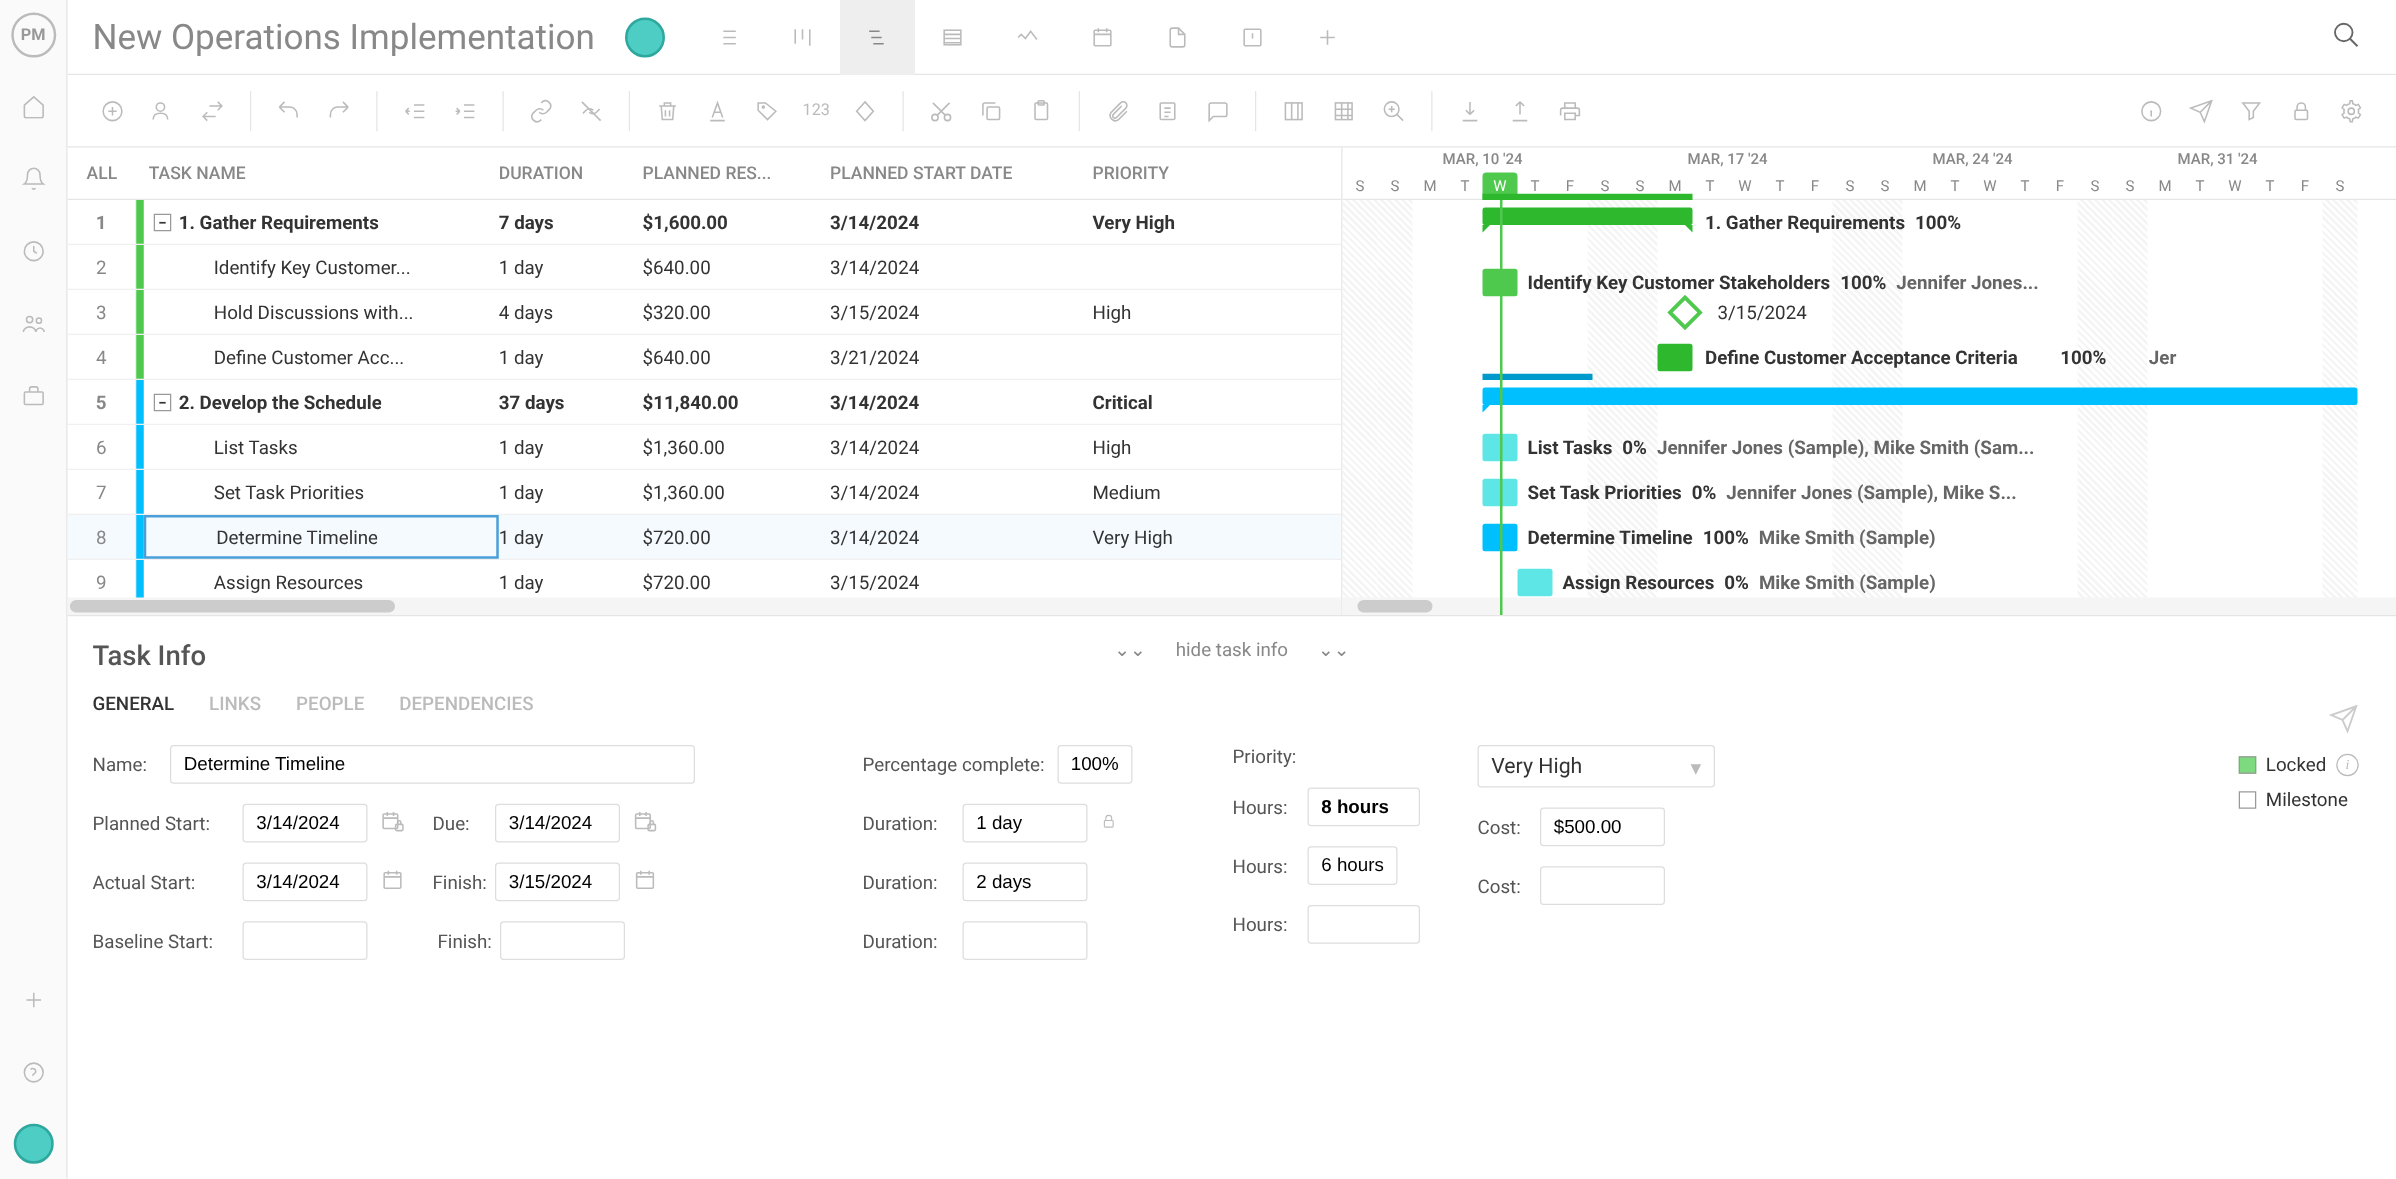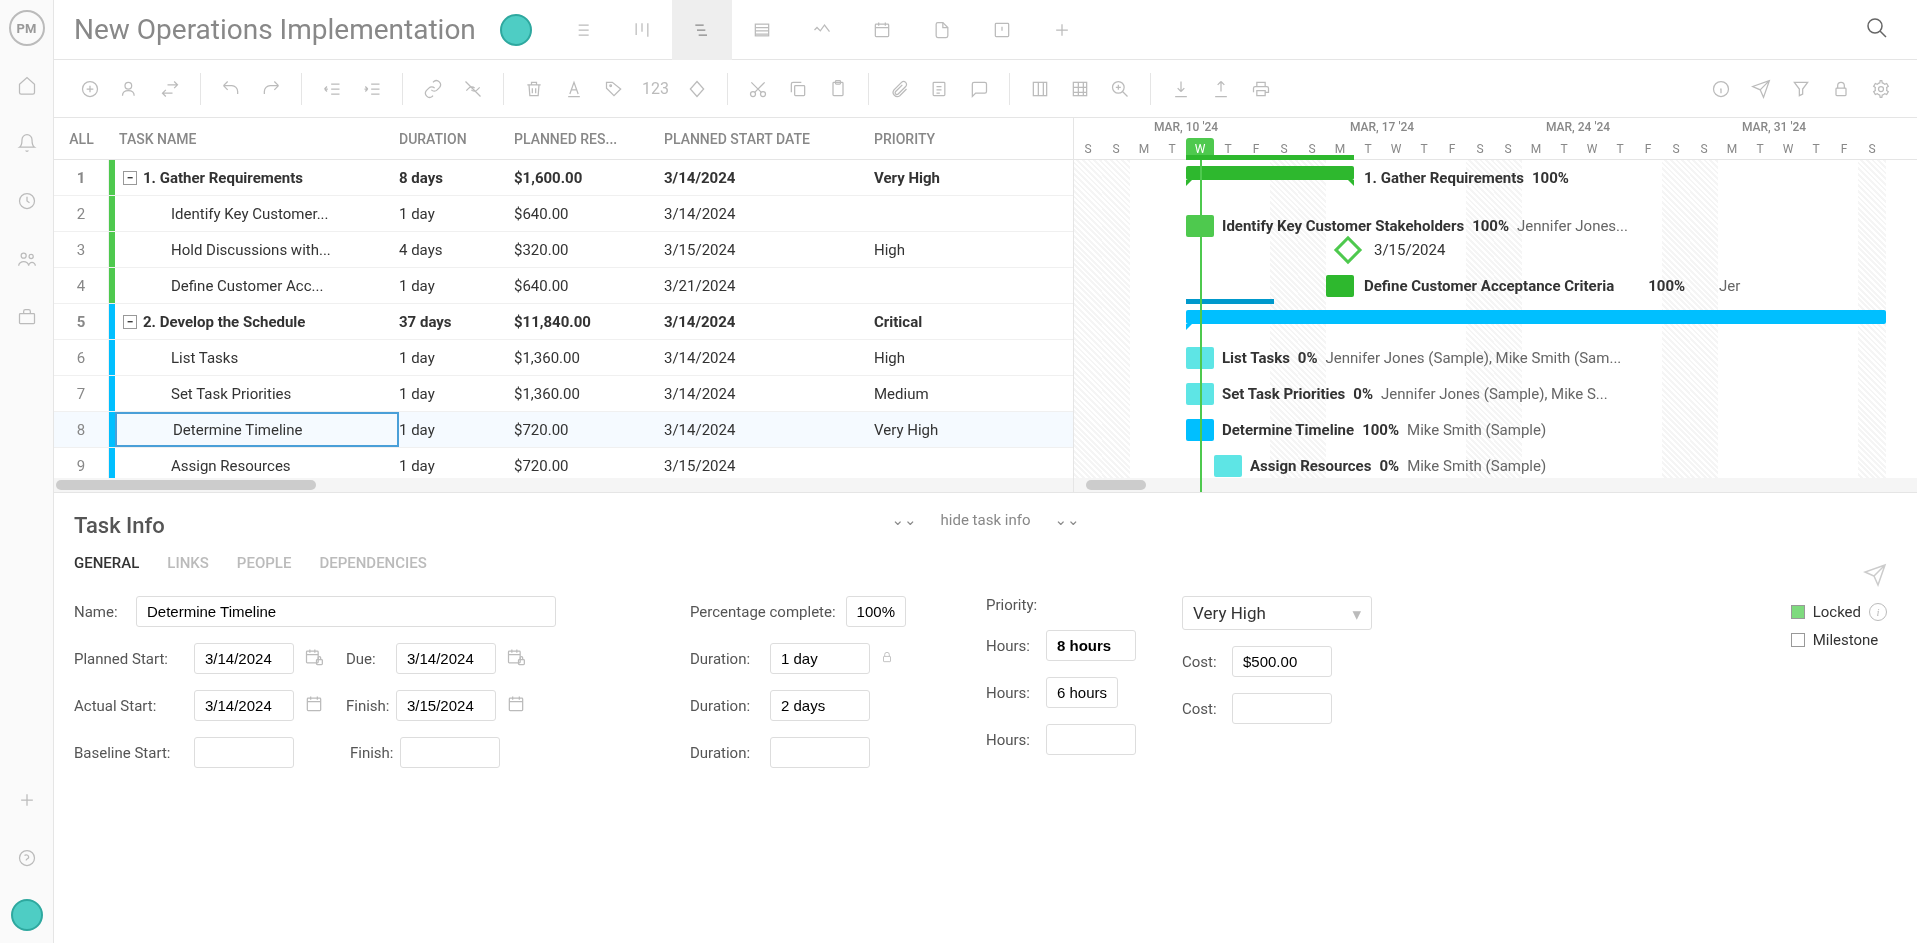--- a/index.html
+++ b/index.html
@@ -19,21 +19,21 @@
 .view-tabs { display: flex; margin-left: 20px; }
 .view-tab { width: 60px; height: 60px; display: flex; align-items: center; justify-content: center; color: #bbb; cursor: pointer; }
 .view-tab.active { background: #eeeeee; color: #888; }
 .header-search { margin-left: auto; color: #666; cursor: pointer; padding: 8px; }
 
 
 .toolbar { position: absolute; left: 54px; top: 60px; right: 0; height: 58px; display: flex; align-items: center; padding: 0 20px; border-bottom: 1px solid #e5e5e5; gap: 8px; }
 .tool-btn { width: 32px; height: 32px; display: flex; align-items: center; justify-content: center; color: #bbb; cursor: pointer; border-radius: 4px; }
 .tool-sep { width: 1px; height: 32px; background: #e5e5e5; margin: 0 6px; }
 .tool-spacer { flex: 1; }
-.tool-num { color: #bbb; font-size: 16px; padding: 0 4px; }
+.tool-num { color: #bbb; font-size: 13px; padding: 0 4px; }
 
 
 .main-area { position: absolute; left: 54px; top: 118px; right: 0; height: 374px; display: flex; }
 
 
 .task-grid { width: 1020px; border-right: 1px solid #e5e5e5; overflow: hidden; position: relative; }
 .grid-header { display: flex; height: 42px; border-bottom: 1px solid #e5e5e5; align-items: center; color: #888; font-size: 14px; font-weight: 500; }
 .col-num { width: 55px; text-align: center; }
 .col-name { width: 290px; padding-left: 10px; }
 .col-dur { width: 115px; }
@@ -85,21 +85,21 @@
 .gantt-bar.task-green { background: #4ec94e; }
 .gantt-bar.task-darkgreen { background: #2eb82e; }
 .gantt-bar.task-cyan { background: #5ee5e5; }
 .gantt-bar.task-blue { background: #00bfff; }
 .gantt-diamond { position: absolute; width: 20px; height: 20px; border: 3px solid #4ec94e; transform: rotate(45deg); background: #fff; }
 .gantt-progress { position: absolute; top: -5px; height: 5px; background: #2eb82e; }
 .gantt-progress.blue { background: #0099cc; }
 .gantt-label { position: absolute; white-space: nowrap; font-size: 15px; display: flex; align-items: center; gap: 8px; }
 .gantt-label .bold { font-weight: bold; }
 .gantt-label .pct { font-weight: bold; }
-.gantt-label .assignee { color: #666; font-weight: normal; }
+.gantt-label .assignee { color: #666; font-weight: bold; }
 .gantt-hscroll { position: absolute; bottom: 0; left: 0; right: 0; height: 14px; background: #f5f5f5; }
 .gantt-hscroll-thumb { position: absolute; left: 12px; top: 2px; width: 60px; height: 10px; background: #ccc; border-radius: 5px; }
 
 
 .task-info { position: absolute; left: 54px; top: 492px; right: 0; bottom: 0; border-top: 1px solid #e5e5e5; padding: 20px; }
 .task-info-header { display: flex; align-items: center; margin-bottom: 16px; }
 .task-info-title { font-size: 22px; font-weight: 500; color: #555; }
 .task-info-actions { position: absolute; left: 50%; transform: translateX(-50%); top: 18px; display: flex; align-items: center; gap: 24px; color: #888; font-size: 15px; }
 .task-info-tabs { display: flex; gap: 28px; margin-bottom: 24px; }
 .task-info-tab { font-size: 15px; font-weight: 500; color: #bbb; cursor: pointer; }
@@ -425,21 +425,21 @@
       <div class="col-pri">PRIORITY</div>
     </div>
     <div id="grid-rows">
         <div class="grid-row bold">
     <div class="row-num">1</div>
     <div class="color-bar green"></div>
     <div class="col-name-wrap ">
             <span class="expand-toggle">−</span>
             <span class="task-name">1. Gather Requirements</span>
           </div>
-    <div class="col-dur-cell">8 days</div>
+    <div class="col-dur-cell">7 days</div>
     <div class="col-res-cell">$1,600.00</div>
     <div class="col-start-cell">3/14/2024</div>
     <div class="col-pri-cell">Very High</div>
         </div>
         <div class="grid-row">
     <div class="row-num">2</div>
     <div class="color-bar green"></div>
     <div class="col-name-wrap indent-1">
             <span class="task-name">Identify Key Customer...</span>
           </div>

